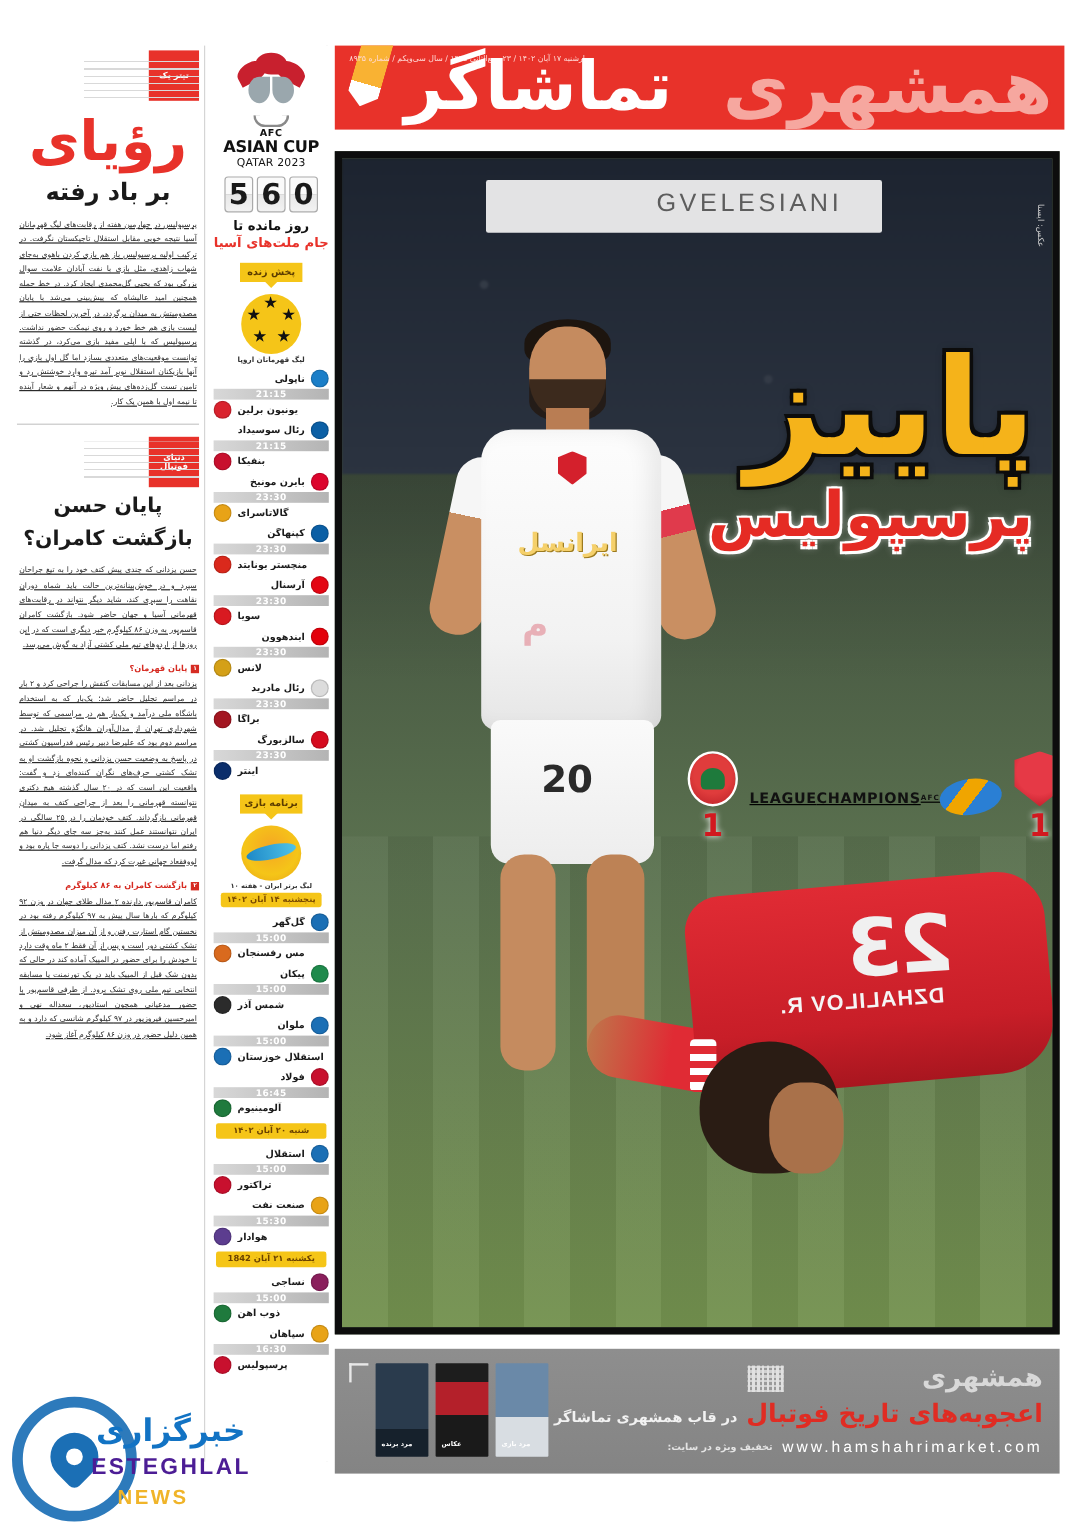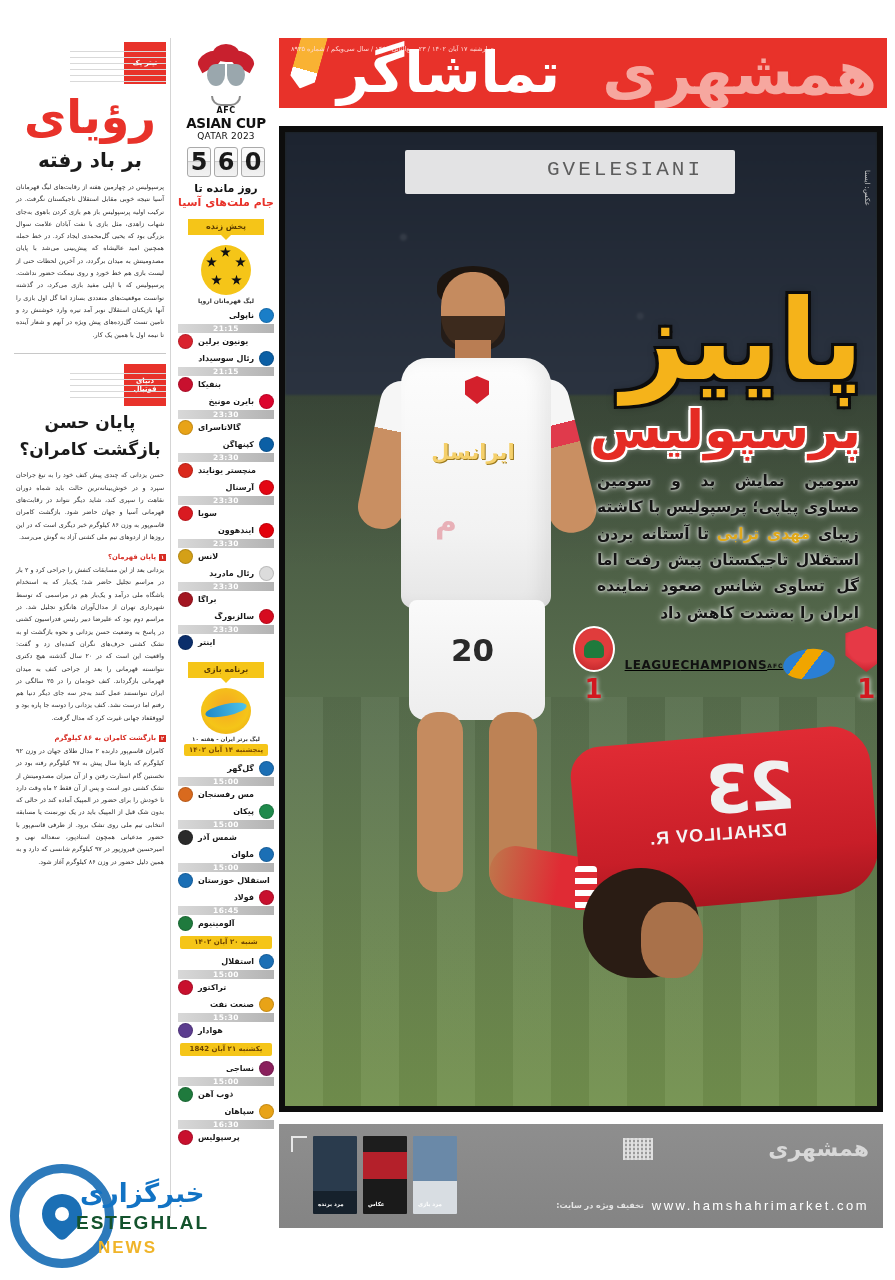--- a/index.html
+++ b/index.html
@@ -112,20 +112,21 @@
     line-height: 1.2;
   }
   .side-body {
     font-size: 6.4px;
     line-height: 1.92;
     color: #2b2b2b;
     text-align: justify;
     margin-top: 9px;
     padding: 0 2px;
     text-justify: inter-word;
+    text-decoration: underline;
   }
   .side-sep {
     height: 1px;
     background: #c8c8c8;
     margin: 12px 0 0 0;
   }
   .side-sub {
     font-size: 6.8px;
     font-weight: bold;
     color: #d62b22;
@@ -211,21 +212,21 @@
   .cd-label2 {
     text-align: center;
     font-size: 11px;
     font-weight: bold;
     color: #e8322a;
     line-height: 1.25;
     margin-top: 1px;
   }
 
   .tag-yellow {
-    width: 76px; margin: 9px auto 0;
+    width: 52px; margin: 9px auto 0;
     background: #f5c518;
     color: #5a3b00;
     font-size: 8px;
     font-weight: bold;
     text-align: center;
     padding: 3px 0 4px;
     position: relative;
   }
   .tag-yellow:after {
     content:"";
@@ -369,21 +370,21 @@
     position:absolute;
     top: 18px; left: 120px;
     width: 330px; height: 44px;
     background: rgba(242,242,242,0.93);
     border-radius: 2px;
   }
   .board-text {
     position:absolute; top: 26px; left: 262px;
     font-size: 21px; font-weight: 500;
     color: #5d5d5d; letter-spacing: 3px;
-    font-family: Liberation Mono, monospace;
+    font-family: Liberation Sans, sans-serif;
     direction: ltr;
   }
 
   
   .p-stand { position:absolute; left: 98px; top: 140px; width: 230px; height: 620px; }
   .sh-head {
     position:absolute; left: 58px; top: 0;
     width: 64px; height: 76px;
     background: #c58b5f; border-radius: 46% 46% 42% 42%;
   }
@@ -667,21 +668,21 @@
   .wm-pin:after {
     content:""; position:absolute; left: 13px; top: 13px;
     width: 14px; height: 14px; background:#fff; border-radius:50%;
   }
   .wm-fa {
     position:absolute; left: 74px; bottom: 62px;
     font-size: 26px; font-weight: bold; color: #1273c4;
   }
   .wm-en {
     position:absolute; left: 70px; bottom: 36px;
-    font-size: 19px; font-weight: bold; color: #14532d;
+    font-size: 19px; font-weight: bold; color: #4c1d95;
     letter-spacing: 2px; direction: ltr;
     font-family:"Liberation Sans", sans-serif;
   }
   .wm-news {
     position:absolute; left: 92px; bottom: 12px;
     font-size: 17px; font-weight: bold; color: #f0b429;
     letter-spacing: 2px; direction: ltr;
     font-family:"Liberation Sans", sans-serif;
   }
 
@@ -995,23 +996,20 @@
       <div class="dn-num">23</div>
       <div class="dn-name">DZHALILOV R.</div>
       <div class="dn-band"></div>
       <div class="dn-patch"></div>
       <div class="dn-head"></div>
       <div class="dn-face"></div>
     </div>
 
     <div class="hl-main">پاییز</div>
     <div class="hl-sub">پرسپولیس</div>
-    <div class="hl-deck">
-      <span>سومین نمایش بد و سومین مساوی پیاپی؛ پرسپولیس با کاشته زیبای </span><span class="hi">مهدی ترابی</span><span> تا آستانه بردن استقلال تاجیکستان پیش رفت اما گل تساوی شانس صعود نماینده ایران را به‌شدت کاهش داد</span>
-    </div>
 
     <div class="scorebar">
       <div class="sb-side">
         <div class="sb-crest pers"></div>
         <div class="sb-score">1</div>
       </div>
       <div class="sb-mid">
         <div class="sb-ucl-star"></div>
         <div class="sb-ucl-t1">AFC</div>
         <div class="sb-ucl-t2">CHAMPIONS</div>
@@ -1032,20 +1030,24 @@
         </div>
       <div class="ad-book ad-b2">
           <span class="bk-t">عکاس</span>
         </div>
       <div class="ad-book ad-b3">
           <span class="bk-t">مرد برنده</span>
         </div>
     </div>
     <div class="ad-qr"></div>
     <div class="ad-brand">همشهری</div>
+    <div class="ad-head">
+      <span>اعجوبه‌های تاریخ فوتبال</span>
+      <span class="sm">در قاب همشهری تماشاگر</span>
+    </div>
     <div class="ad-url">
       <span class="u">www.hamshahrimarket.com</span>
       <span class="label">تخفیف ویژه در سایت:</span>
     </div>
   </div>
 
   <div class="watermark">
     <div class="wm-ball"></div>
     <div class="wm-pin"></div>
     <div class="wm-fa">خبرگزاری</div>

